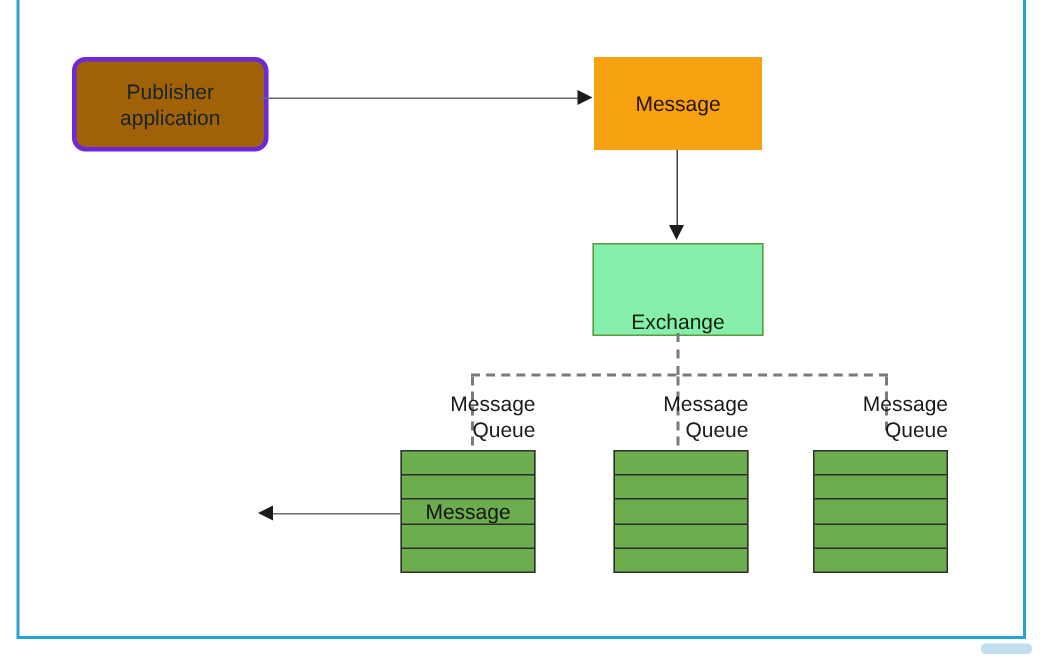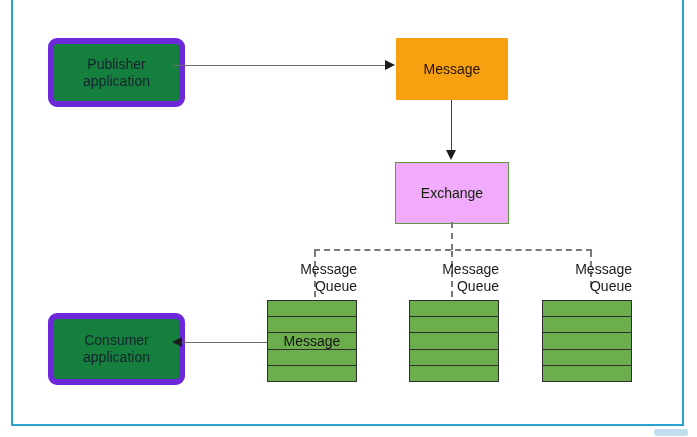--- a/index.html
+++ b/index.html
@@ -21,27 +21,27 @@
 
   .node {
     position: absolute;
     display: flex; align-items: center; justify-content: center;
     text-align: center;
     font-size: 14px;
     line-height: 17px;
     color: #1d1d1d;
   }
   .node.blue {
-    background: #15803d;
-    border: 6px solid #6d28d9;
+    background: #a16207;
+    border: 3px solid #6d28d9;
     border-radius: 9px;
     color: #16222e;
   }
   .node.orange { background: #f7a111; color: #241300; }
-  .node.green  { background: #f0abfc; border: 1px solid #5d9a41; color: #142008; }
+  .node.green  { background: #86efac; border: 1px solid #5d9a41; color: #142008; align-items: flex-end; }
 
   #publisher { left: 48px;  top: 38px;  width: 125px; height: 57px; }
   #message   { left: 396px; top: 38px;  width: 112px; height: 62px; }
   #exchange  { left: 395px; top: 162px; width: 112px; height: 60px; }
   #consumer  { left: 48px;  top: 313px; width: 125px; height: 60px; }
 
   .hline { position: absolute; height: 0; border-top: 1.5px solid #6b6b6b; }
   .vline { position: absolute; width: 0;  border-left: 1.5px solid #3f3f3f; }
 
   #arrow1-line { left: 173px; top: 65px;  width: 213px; }
@@ -116,23 +116,20 @@
   </div>
 
   <div id="message" class="node orange">
     <span>Message</span>
   </div>
 
   <div id="exchange" class="node green">
     <span>Exchange</span>
   </div>
 
-  <div id="consumer" class="node blue">
-    <span>Consumer application</span>
-  </div>
 
   <div id="arrow1-line" class="hline" style="border-top-color:#6b6b6b;"></div>
   <div id="arrow1-head"></div>
 
   <div id="arrow2-line" class="vline"></div>
   <div id="arrow2-head"></div>
 
   <div id="arrow3-line" class="hline" style="border-top-color:#6b6b6b;"></div>
   <div id="arrow3-head"></div>
 

